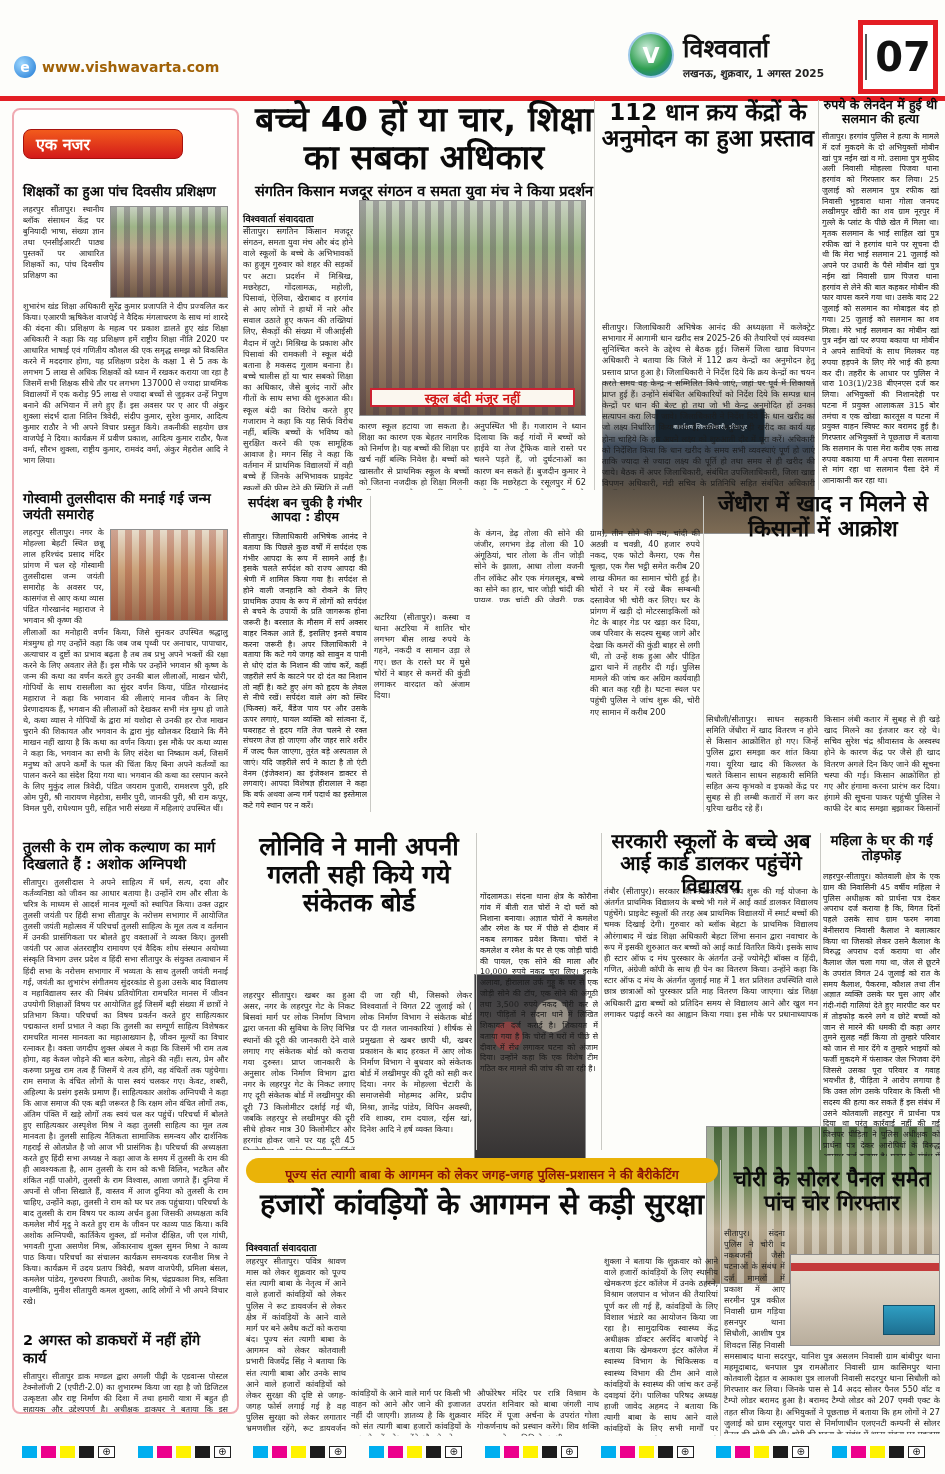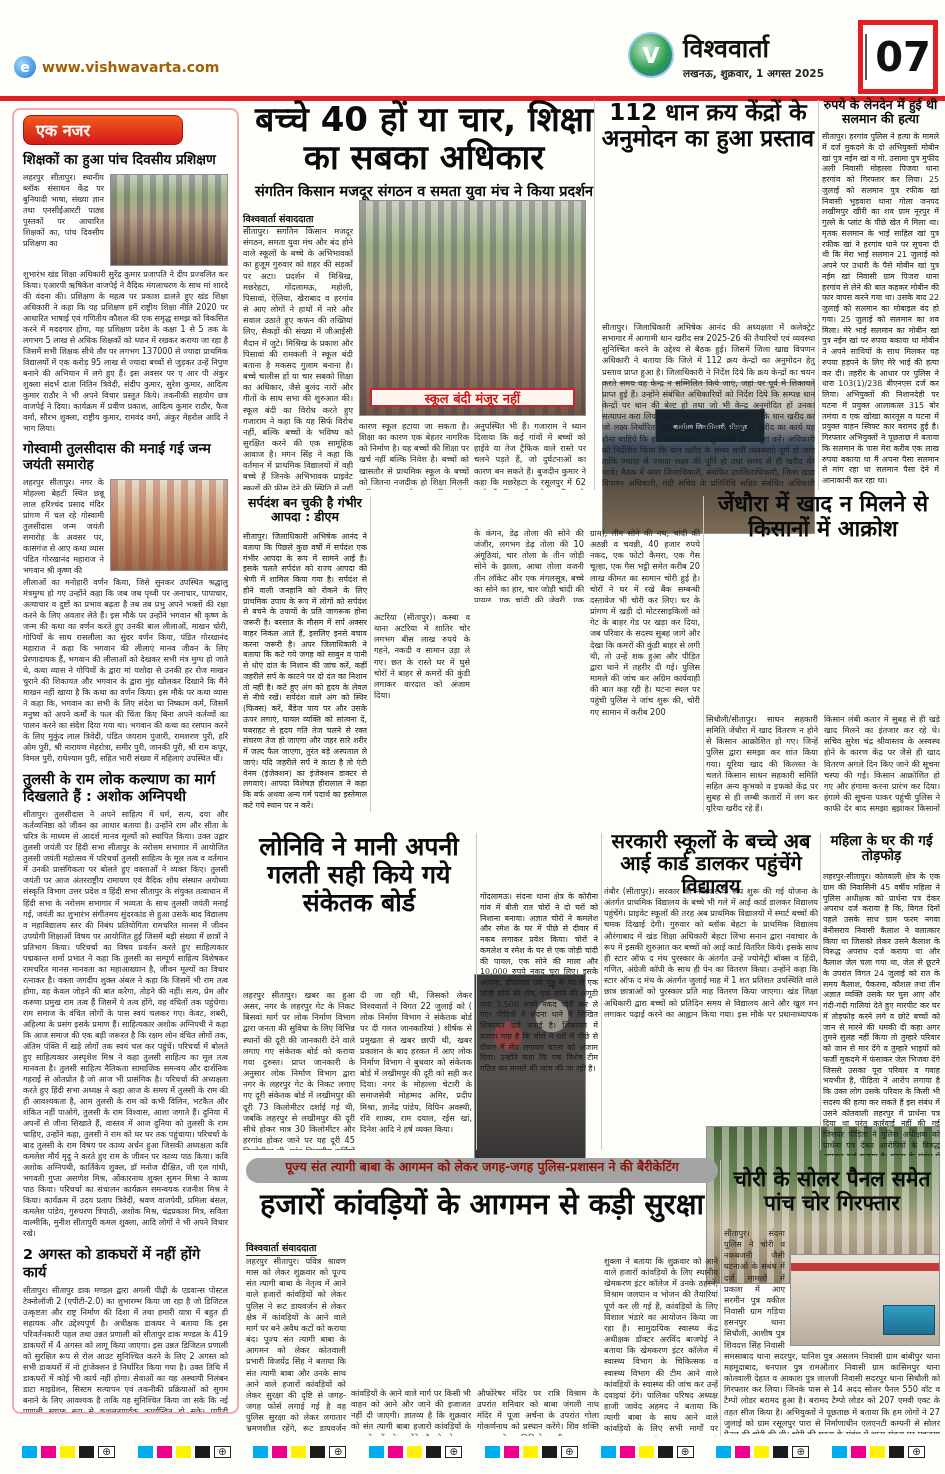--- a/index.html
+++ b/index.html
@@ -12,22 +12,22 @@
 .byline{font-size:9.5px;font-weight:bold;border-bottom:1.5px solid #222;display:inline-block;padding-bottom:1px}
 .photo{position:relative;overflow:hidden;border:1px solid #8f8f8f}
 .crowd{background:
   repeating-linear-gradient(90deg,rgba(60,45,70,.30) 0 6px,rgba(0,0,0,0) 6px 13px),
   linear-gradient(180deg,#c9d2c2 0%,#9db487 22%,#b9a78c 45%,#9b7f68 70%,#6f5846 100%)}
 .vrule{background:#c9c9c4;width:1px}
 .swatch{width:15px;height:12px;display:inline-block}
 .reg{width:17px;height:12px;border:1.5px solid #222;display:inline-flex;align-items:center;justify-content:center;font-size:10px;line-height:1;color:#222;background:#fff}
 .barsgrp{display:flex;gap:4px;align-items:center}
 #ln-box{position:absolute;left:12px;top:108px;width:227px;height:1306px;border:2px solid #f0aab2;border-radius:8px;
-  padding:5px 9px;overflow:hidden;background:#fffefd}
-.ln-h{font-size:13.5px;font-weight:bold;color:#0b0b0b;line-height:1.18;margin:7px 0 4px}
+  padding:19px 9px;overflow:hidden;background:#fffefd}
+.ln-h{font-size:13.5px;font-weight:bold;color:#0b0b0b;line-height:1.18;margin:25px 0 4px}
 .ln-b{font-size:8px;line-height:1.38;text-align:justify;color:#1d1d1d}
 .ln-photo{float:right;margin:2px 0 3px 6px}
 .clr{clear:both}
 </style>
 </head>
 <body>
 
 <div class="page">
 
   <div class="abs" style="left:14px;top:56px;display:flex;align-items:center;gap:6px">
@@ -136,21 +136,21 @@
   <div class="abs vrule" style="left:601px;top:833px;height:317px"></div>
 
   <div class="abs hl" style="left:604px;top:830px;width:214px;font-size:20px">सरकारी स्कूलों के बच्चे अब आई कार्ड डालकर पहुंचेंगे विद्यालय</div>
   <div class="abs bt" style="left:604px;top:886px;width:214px;height:134px">तंबौर (सीतापुर)। सरकार की नवाचार के रूप शुरू की गई योजना के अंतर्गत प्राथमिक विद्यालय के बच्चे भी गले में आई कार्ड डालकर विद्यालय पहुंचेंगे। प्राइवेट स्कूलों की तरह अब प्राथमिक विद्यालयों में स्मार्ट बच्चों की चमक दिखाई देगी। गुरुवार को ब्लॉक बेहटा के प्राथमिक विद्यालय औरंगाबाद में खंड शिक्षा अधिकारी बेहटा लिंभा सनान द्वारा नवाचार के रूप में इसकी शुरुआत कर बच्चों को आई कार्ड वितरित किये। इसके साथ ही स्टार ऑफ द मंथ पुरस्कार के अंतर्गत उन्हें ज्योमेट्री बॉक्स व हिंदी, गणित, अंग्रेजी कॉपी के साथ ही पेन का वितरण किया। उन्होंने कहा कि स्टार ऑफ द मंथ के अंतर्गत जुलाई माह में 1 शत प्रतिशत उपस्थिति वाले छात्र छात्राओं को पुरस्कार प्रति माह वितरण किया जाएगा। खंड शिक्षा अधिकारी द्वारा बच्चों को प्रतिदिन समय से विद्यालय आने और खुल मन लगाकर पढ़ाई करने का आह्वान किया गया। इस मौके पर प्रधानाध्यापक नौशाद अंसारी, अध्यापक सुनील कुमार शुक्ला, प्रमोद कुमार, शिवकांत शर्मा, शिक्षा मित्र राममनोहर के अलावा भारी संख्या में अभिभावक मौजूद रहे।</div>
 
   <div class="abs vrule" style="left:820px;top:833px;height:317px"></div>
 
   <div class="abs hl" style="left:823px;top:833px;width:117px;font-size:13.5px">महिला के घर की गई तोड़फोड़</div>
   <div class="abs bt" style="left:823px;top:872px;width:117px;height:284px;font-size:7.9px">लहरपुर-सीतापुर। कोतवाली क्षेत्र के एक ग्राम की निवासिनी 45 वर्षीय महिला ने पुलिस अधीक्षक को प्रार्थना पत्र देकर अपराध दर्ज कराया है कि, विगत दिनों पहले उसके साथ ग्राम फरम नगवा बेनीसराय निवासी कैलाश ने बलात्कार किया था जिसको लेकर उसने कैलाश के विरुद्ध अपराध दर्ज कराया था और कैलाश जेल चला गया था, जेल से छूटने के उपरांत विगत 24 जुलाई को रात के समय कैलाश, पैकरमा, कौशल तथा तीन अज्ञात व्यक्ति उसके घर घुस आए और गंदी-गंदी गालियां देते हुए मारपीट कर घर में तोड़फोड़ करने लगे व छोटे बच्चों को जान से मारने की धमकी दी कहा अगर तुमने सुलह नहीं किया तो तुम्हारे परिवार को जान से मार देंगे व तुम्हारे भाइयों को फर्जी मुकदमे में फंसाकर जेल भिजवा देंगे जिससे उसका पूरा परिवार व गवाह भयभीत है, पीड़िता ने आरोप लगाया है कि उक्त लोग उसके परिवार के किसी भी सदस्य की हत्या कर सकते हैं इस संबंध में उसने कोतवाली लहरपुर में प्रार्थना पत्र दिया था परंतु कार्रवाई नहीं की गई जिसपर पीड़िता ने पुलिस अधीक्षक को प्रार्थना पत्र देकर आरोपियों के विरुद्ध अपराध दर्ज कराया है। घटना के संबंध में कोतवाली प्रभारी विजयेंद्र सिंह ने बताया कि पीड़िता की तहरीर पर आरोपियों के विरुद्ध सुसंगत धाराओं में अपराध दर्ज कर कार्यवाही की जा रही है।</div>
 
-  <div class="abs" style="left:246px;top:1158px;width:472px;height:25px;background:#a3a3a3;border-radius:13px;display:flex;align-items:flex-start;justify-content:center">
+  <div class="abs" style="left:246px;top:1158px;width:472px;height:25px;background:#eab308;border-radius:13px;display:flex;align-items:flex-end;justify-content:center">
     <span style="color:#8a1208;font-weight:bold;font-size:12.5px">पूज्य संत त्यागी बाबा के आगमन को लेकर जगह-जगह पुलिस-प्रशासन ने की बैरीकेटिंग</span>
   </div>
   <div class="abs hl" style="left:246px;top:1188px;width:472px;font-size:29px">हजारों कांवड़ियों के आगमन से कड़ी सुरक्षा</div>
   <div class="abs" style="left:246px;top:1236px">
     <span class="byline">विश्ववार्ता संवाददाता</span>
   </div>
   <div class="abs bt" style="left:246px;top:1256px;width:100px;height:178px">लहरपुर सीतापुर। पवित्र श्रावण मास को लेकर शुक्रवार को पूज्य संत त्यागी बाबा के नेतृत्व में आने वाले हजारों कांवड़ियों को लेकर पुलिस ने रूट डायवर्जन से लेकर क्षेत्र में कांवड़ियों के आने वाले मार्ग पर बने अवैध कटों को कराया बंद। पूज्य संत त्यागी बाबा के आगमन को लेकर कोतवाली प्रभारी विजयेंद्र सिंह ने बताया कि संत त्यागी बाबा और उनके साथ आने वाले हजारों कांवड़ियों को लेकर सुरक्षा की दृष्टि से जगह-जगह फोर्स लगाई गई है वह पुलिस सुरक्षा को लेकर लगातार भ्रमणशील रहेंगे, रूट डायवर्जन कर भारी वाहनों को उक्त मार्ग पर नहीं चलने दिया जाएगा एवं</div>
 
   <div class="abs bt" style="left:351px;top:1388px;width:120px;height:48px">कांवड़ियों के आने वाले मार्ग पर किसी भी वाहन को आने और जाने की इजाजत नहीं दी जाएगी। ज्ञातव्य है कि शुक्रवार को संत त्यागी बाबा हजारों कांवड़ियों के साथ क्षेत्र में प्रवेश करेंगे और क्षेत्र के</div>
   <div class="abs bt" style="left:477px;top:1388px;width:122px;height:48px">औफोरेषर मंदिर पर रात्रि विश्राम के उपरांत शनिवार को बाबा जंगली नाथ मंदिर में पूजा अर्चना के उपरांत गोला गोकर्णनाथ को प्रस्थान करेंगे। शिव शक्ति सनातन सेवा समिति के आशीष</div>

